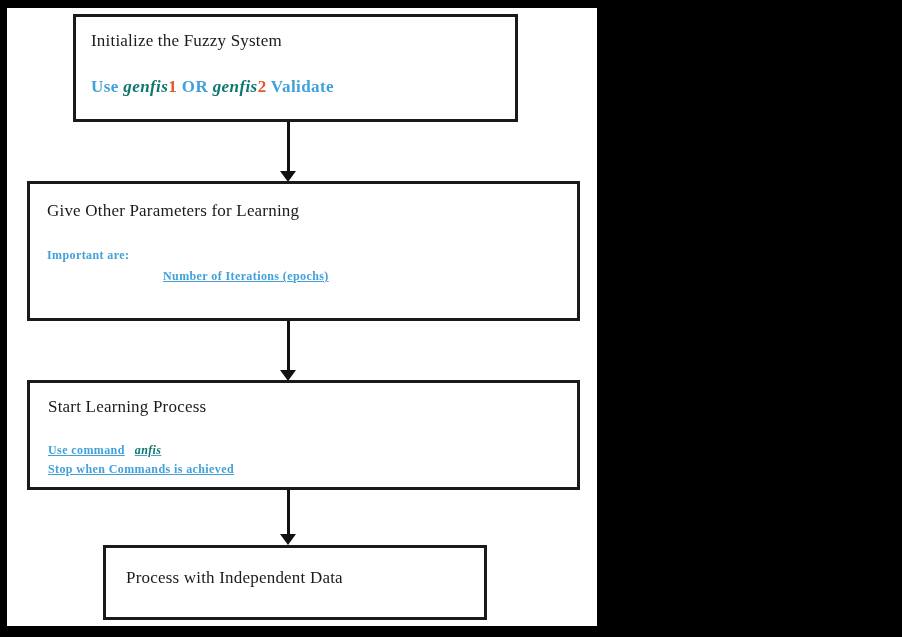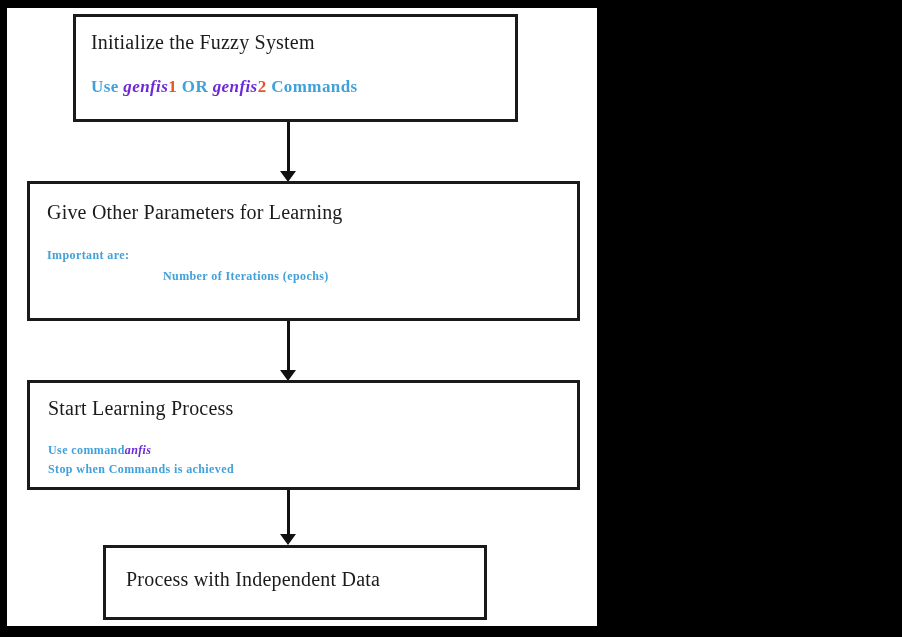--- a/index.html
+++ b/index.html
@@ -32,42 +32,42 @@
   .box-initialize { left: 66px;  top: 6px;   width: 445px; height: 108px; }
   .box-parameters { left: 20px;  top: 173px; width: 553px; height: 140px; }
   .box-learning   { left: 20px;  top: 372px; width: 553px; height: 110px; padding-left: 48px; }
   .box-validate   { left: 96px;  top: 537px; width: 384px; height: 75px;  }
 
   .box-text {
     position: absolute;
     white-space: nowrap;
   }
   .title-text {
-    font-size: 20px;
+    font-size: 17px;
     color: #1b1b1b;
     letter-spacing: 0.2px;
   }
   .accent {
     font-weight: bold;
     color: #41a1da;
     letter-spacing: 0.4px;
   }
   .accent-lg { font-size: 17px; }
   .accent-md { font-size: 12px; }
   .kw {
     color: #e4552b;
     font-weight: bold;
   }
   .kw-italic {
-    color: #6d28d9;
+    color: #0f766e;
     font-weight: bold;
     font-style: italic;
   }
-  .gap-left { }
-  .multi-line { line-height: 19px; }
+  .gap-left { margin-left: 10px; }
+  .multi-line { line-height: 19px; text-decoration: underline; }
 
   .arrow {
     position: absolute;
     width: 16px;
   }
   .arrow-shaft {
     position: absolute;
     left: 6.5px;
     top: 0;
     width: 3px;
@@ -94,21 +94,21 @@
 </style>
 </head>
 <body>
 
 <div class="canvas">
   <div class="panel">
 
     <div class="flow-box box-initialize">
       <div class="box-text title-text" style="left:15px; top:14px;">Initialize the Fuzzy System</div>
       <div class="box-text accent accent-lg" style="left:15px; top:60px;">
-        <span>Use </span><span class="kw-italic">genfis</span><span class="kw">1</span><span> OR </span><span class="kw-italic">genfis</span><span class="kw">2</span><span> Commands</span>
+        <span>Use </span><span class="kw-italic">genfis</span><span class="kw">1</span><span> OR </span><span class="kw-italic">genfis</span><span class="kw">2</span><span> Validate</span>
       </div>
     </div>
 
     <div class="arrow arrow-1">
       <div class="arrow-shaft"></div>
       <div class="arrow-head"></div>
     </div>
 
     <div class="flow-box box-parameters">
       <div class="box-text title-text" style="left:17px; top:17px;">Give Other Parameters for Learning</div>

